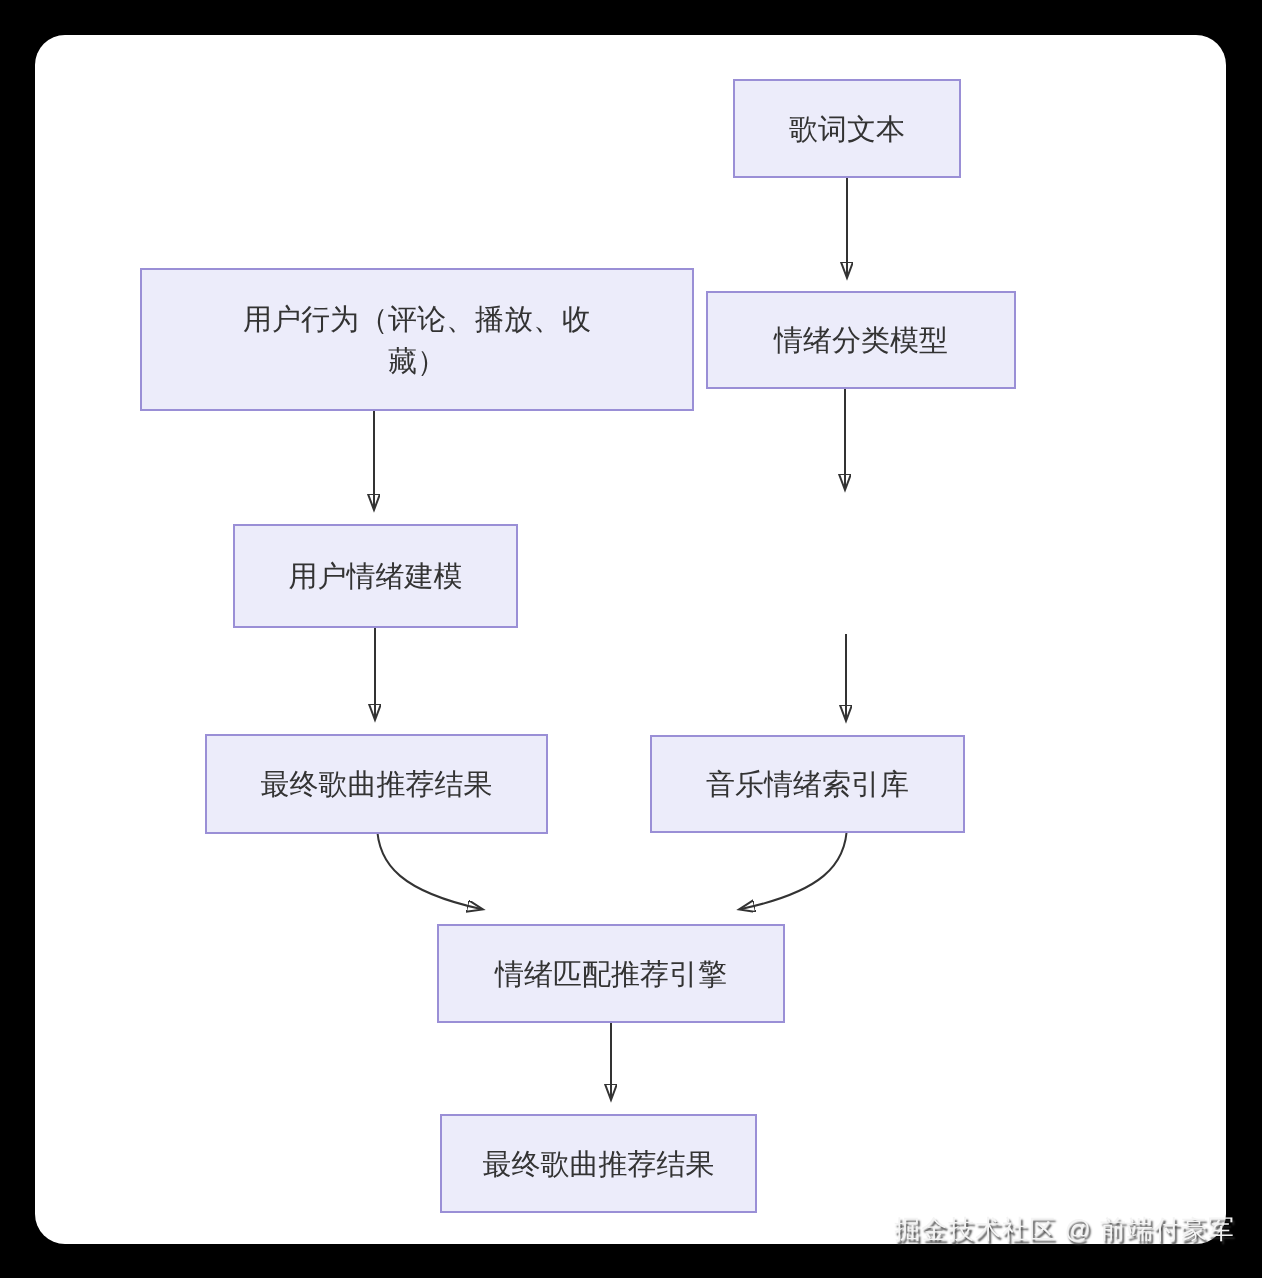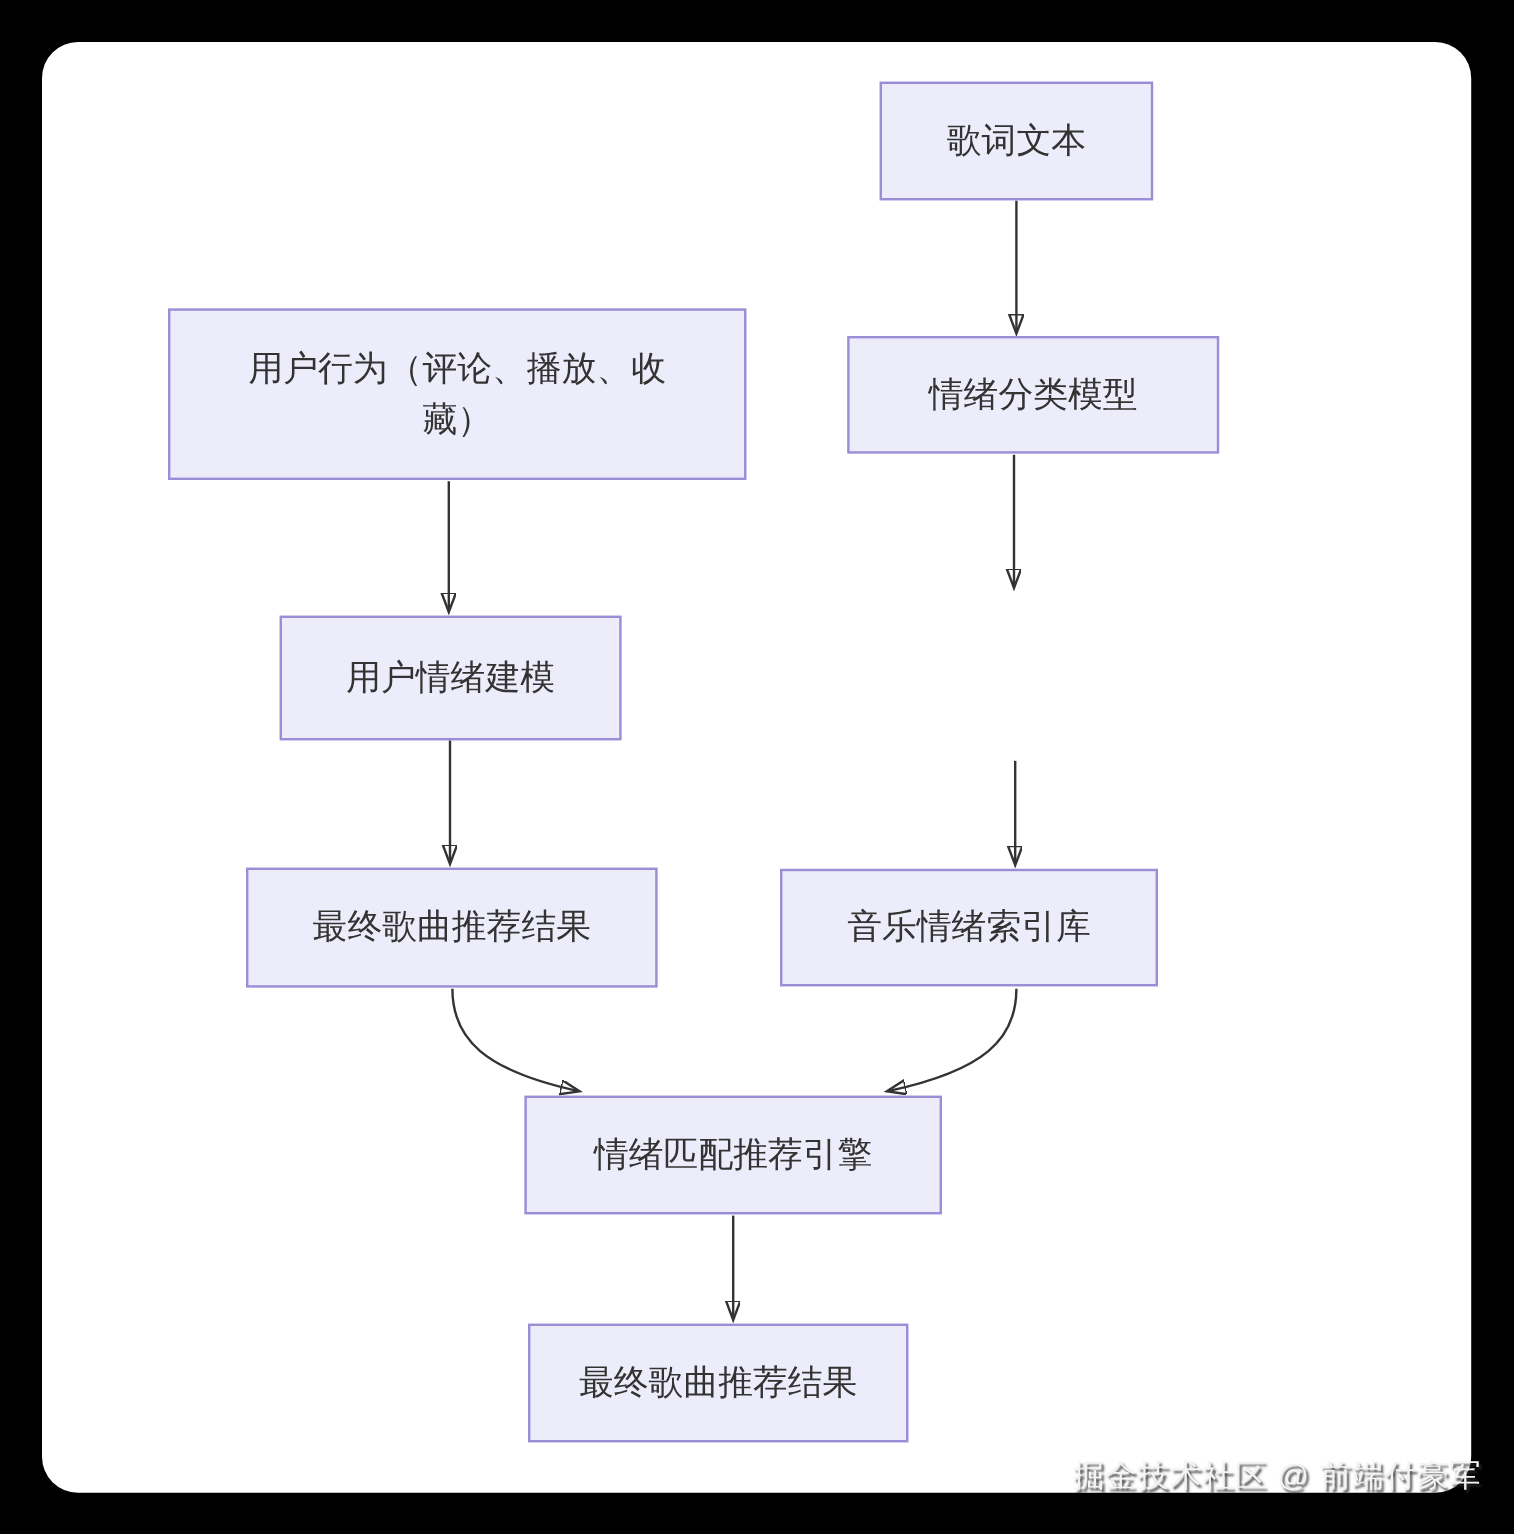--- a/index.html
+++ b/index.html
@@ -41,20 +41,21 @@
     stroke-width: 2px;
   }
   .node {
     position: absolute;
     background: var(--node-fill);
     border: 2px solid var(--node-border);
     display: flex;
     align-items: center;
     justify-content: center;
     text-align: center;
+    margin-top: 11px;
   }
   .node-label {
     color: var(--node-text);
     font-size: 29px;
     line-height: 42px;
     font-weight: 400;
   }
   .watermark {
     position: absolute;
     top: 1212px;
@@ -86,21 +87,21 @@
     <path d="M375,612 L375,718" marker-end="url(#arrow)"></path>
     <path d="M377,824 C377,866 404,892 481,909" marker-end="url(#arrow)"></path>
     <path d="M847,824 C847,866 820,892 741,909" marker-end="url(#arrow)"></path>
     <path d="M611,1013 L611,1098" marker-end="url(#arrow)"></path>
   </svg>
 
   <div class="node" style="left:733px;top:68px;width:228px;height:99px">
     <span class="node-label">歌词文本</span>
   </div>
 
-  <div class="node" style="left:140px;top:257px;width:482px;height:143px">
+  <div class="node" style="left:140px;top:257px;width:554px;height:143px">
     <span class="node-label" style="max-width:352px">用户行为（评论、播放、收藏）</span>
   </div>
 
   <div class="node" style="left:706px;top:280px;width:310px;height:98px">
     <span class="node-label">情绪分类模型</span>
   </div>
 
   <div class="node" style="left:233px;top:513px;width:285px;height:104px">
     <span class="node-label">用户情绪建模</span>
   </div>

